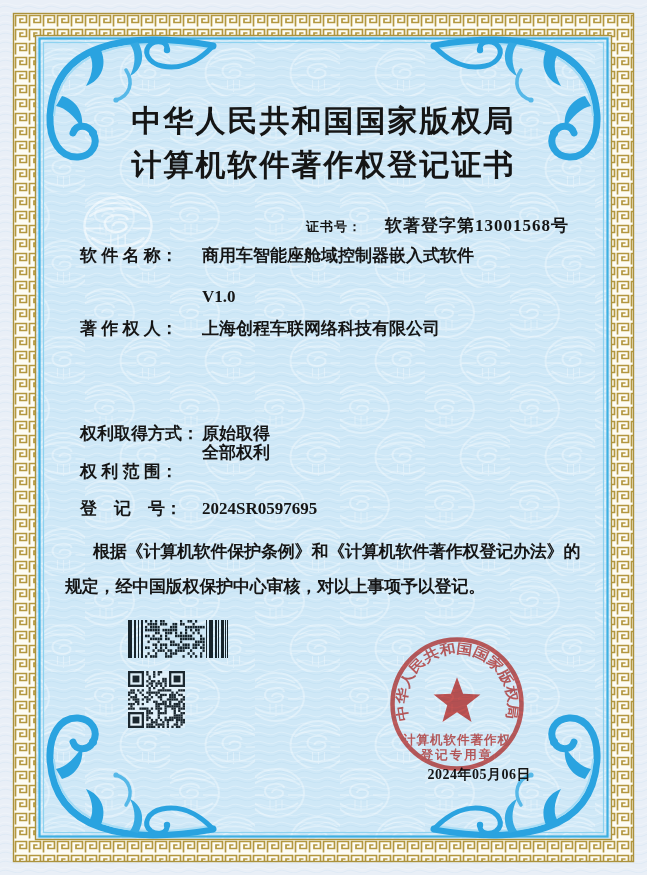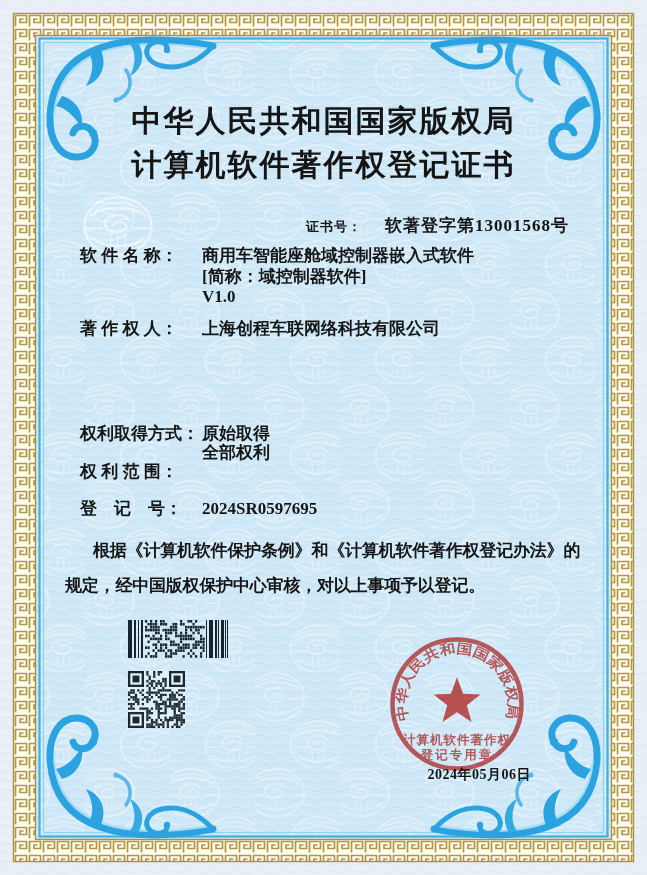--- a/index.html
+++ b/index.html
@@ -9,21 +9,21 @@
     font-family:"Liberation Serif","DejaVu Serif",serif;
   }
   svg.deco{position:absolute;left:0;top:0;z-index:0;}
   .t{position:absolute;z-index:3;font-weight:bold;color:#151515;
      white-space:pre;line-height:1;}
   .title{left:0;right:0;text-align:center;font-size:30px;letter-spacing:2px;}
   .certno{top:204px;right:78px;font-size:13px;letter-spacing:1px;}
   .certno .val{margin-left:23px;}
   .lbl{left:80px;font-size:17px;}
   .val{left:202px;font-size:17px;}
-  .para{font-size:17px;letter-spacing:-0.2px;font-family:Liberation Mono, monospace;}
+  .para{font-size:17px;letter-spacing:-0.2px;}
   .date{left:383px;top:768px;width:148px;text-align:right;font-size:14px;
         letter-spacing:.5px;}
   .gfx{position:absolute;z-index:2;}
   .seal{position:absolute;left:384px;top:631px;z-index:4;mix-blend-mode:multiply;opacity:.93;}
 </style>
 </head>
 <body>
 
 <div class="page">
 
@@ -89,21 +89,20 @@
 
   <div class="t title" style="top:106px">中华人民共和国国家版权局</div>
   <div class="t title" style="top:150px">计算机软件著作权登记证书</div>
 
   <div class="t certno">
     <span>证书号：</span><span class="val">软著登字第13001568号</span>
   </div>
 
   <div class="t lbl" style="top:247px">软 件 名 称：</div>
   <div class="t val" style="top:247px">商用车智能座舱域控制器嵌入式软件</div>
-  <div class="t val" style="top:268px">[简称：域控制器软件]</div>
   <div class="t val" style="top:288px">V1.0</div>
 
   <div class="t lbl" style="top:320px">著 作 权 人：</div>
   <div class="t val" style="top:320px">上海创程车联网络科技有限公司</div>
 
   <div class="t lbl" style="top:425px">权利取得方式：</div>
   <div class="t val" style="top:425px">原始取得</div>
 
   <div class="t lbl" style="top:463px">权 利 范 围：</div>
   <div class="t val" style="top:444px">全部权利</div>

